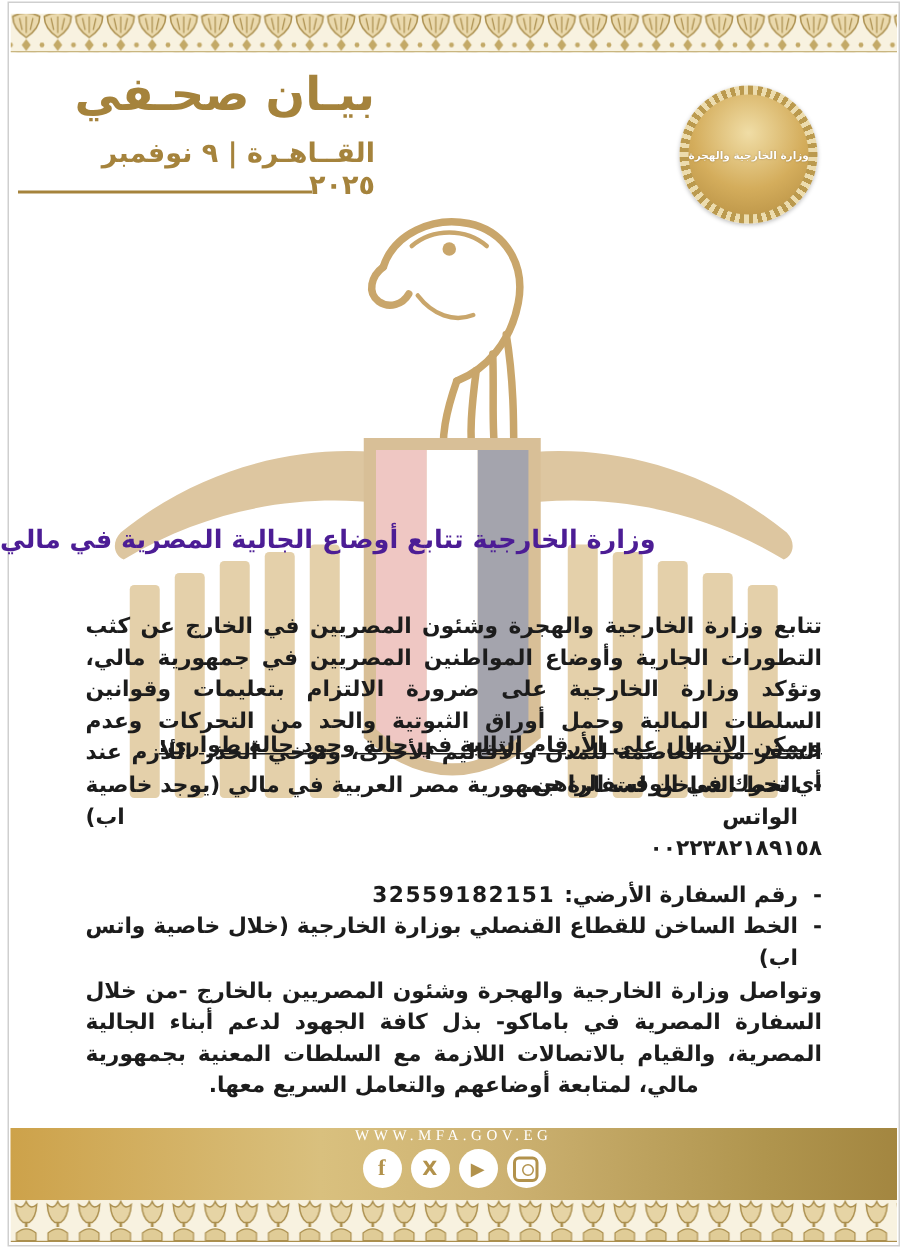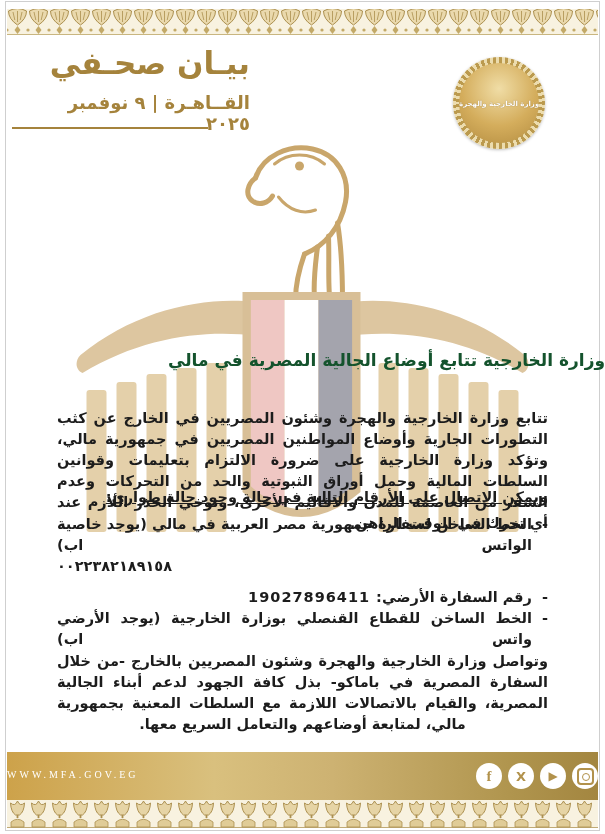--- a/index.html
+++ b/index.html
@@ -47,44 +47,44 @@
     color:#fff;font-size:7px;font-weight:bold;direction:rtl;text-align:center;
     margin-top:2px;white-space:nowrap;text-shadow:0 0 1px rgba(120,90,30,.8);
   }
   .seal-line{width:34px;height:1px;background:#f3e7c2;margin-top:2px;}
 
   
   .watermark{position:absolute;left:72px;top:140px;}
 
   
   .headline{
-    position:absolute;left:0;top:350px;width:605px;text-align:right;
-    color:#14532d;font-size:17px;font-weight:bold;direction:rtl;z-index:5;
+    position:absolute;left:0;top:350px;width:605px;text-align:left;
+    color:#4c1d95;font-size:17px;font-weight:bold;direction:rtl;z-index:5;
   }
 
   
   .copy{position:absolute;left:57px;width:491px;direction:rtl;color:#1c1c1c;
     font-weight:bold;font-size:14.5px;line-height:21px;z-index:5;}
   .p1{top:393px;text-align:justify;}
   .p2{top:636px;text-align:justify;text-align-last:center;}
   .emg{top:487px;text-align:right;}
   .emg span{text-decoration:underline;}
   .bullets{top:514px;}
   .bullet-row{display:flex;direction:rtl;align-items:flex-start;}
   .bullet-marker{margin-left:10px;flex:0 0 auto;}
   .bullet-label{flex:1;}
   .stretch{text-align:justify;text-align-last:justify;}
-  .num-line{text-align:left;letter-spacing:1px;}
+  .num-line{text-align:right;letter-spacing:1px;}
   .sp10{height:10px;}
 
   
   .footer-bar{
     position:absolute;left:7px;right:7px;top:752px;height:48px;
     background:linear-gradient(90deg,#cda24a 0%,#d9c07e 35%,#cdb272 55%,#b0954e 85%,#a38640 100%);
-    display:flex;flex-direction:row;align-items:center;justify-content:space-between;
+    display:flex;flex-direction:column;align-items:center;justify-content:flex-start;
   }
   .site{
     color:#fff;font-family:"Liberation Serif","DejaVu Serif",serif;
     font-size:10px;letter-spacing:3px;margin-bottom:3px;
   }
   .social-row{display:flex;gap:6px;}
   .sicon{
     width:26px;height:26px;border-radius:50%;background:#fff;
     display:flex;align-items:center;justify-content:center;
     color:#b2924c;font-weight:bold;font-size:15px;line-height:1;
@@ -197,25 +197,25 @@
   <div class="bullet-row">
     <span class="bullet-marker">-</span>
     <span class="bullet-label stretch">الخط الساخن لسفارة جمهورية مصر العربية في مالي (يوجد خاصية الواتس اب)</span>
   </div>
   <div class="num-line">٠٠٢٢٣٨٢١٨٩١٥٨</div>
   <div class="sp10"></div>
   <div class="bullet-row">
     <span class="bullet-marker">-</span>
     <span>رقم السفارة الأرضي:</span>
     <span style="width:6px"></span>
-    <span style="letter-spacing:1px">19027896411</span>
+    <span style="letter-spacing:1px">32559182151</span>
   </div>
   <div class="bullet-row">
     <span class="bullet-marker">-</span>
-    <span class="bullet-label stretch">الخط الساخن للقطاع القنصلي بوزارة الخارجية (يوجد الأرضي واتس اب)</span>
+    <span class="bullet-label stretch">الخط الساخن للقطاع القنصلي بوزارة الخارجية (خلال خاصية واتس اب)</span>
   </div>
 </div>
 
 <p class="copy p2">وتواصل وزارة الخارجية والهجرة وشئون المصريين بالخارج -من خلال السفارة المصرية في باماكو- بذل كافة الجهود لدعم أبناء الجالية المصرية، والقيام بالاتصالات اللازمة مع السلطات المعنية بجمهورية مالي، لمتابعة أوضاعهم والتعامل السريع معها.</p>
 
 <div class="footer-bar">
   <div class="site">WWW.MFA.GOV.EG</div>
   <div class="social-row">
     <span class="sicon">
       <span style="font-family:'Liberation Serif',serif;">f</span>

